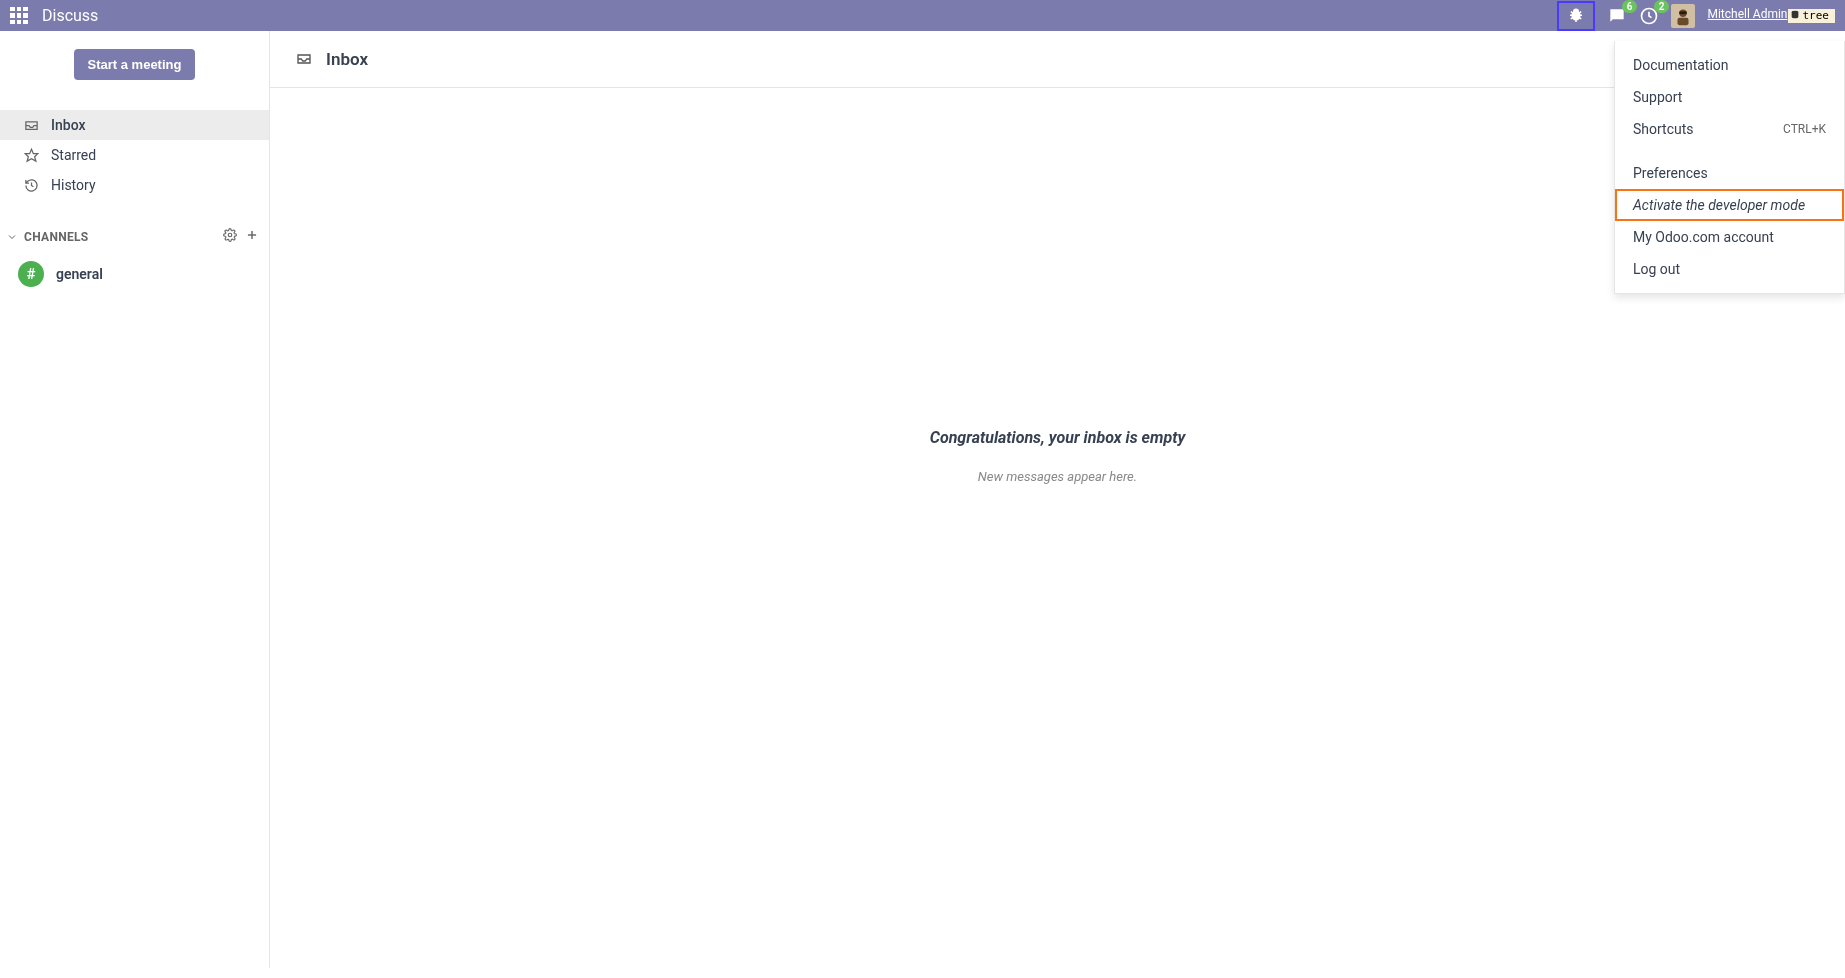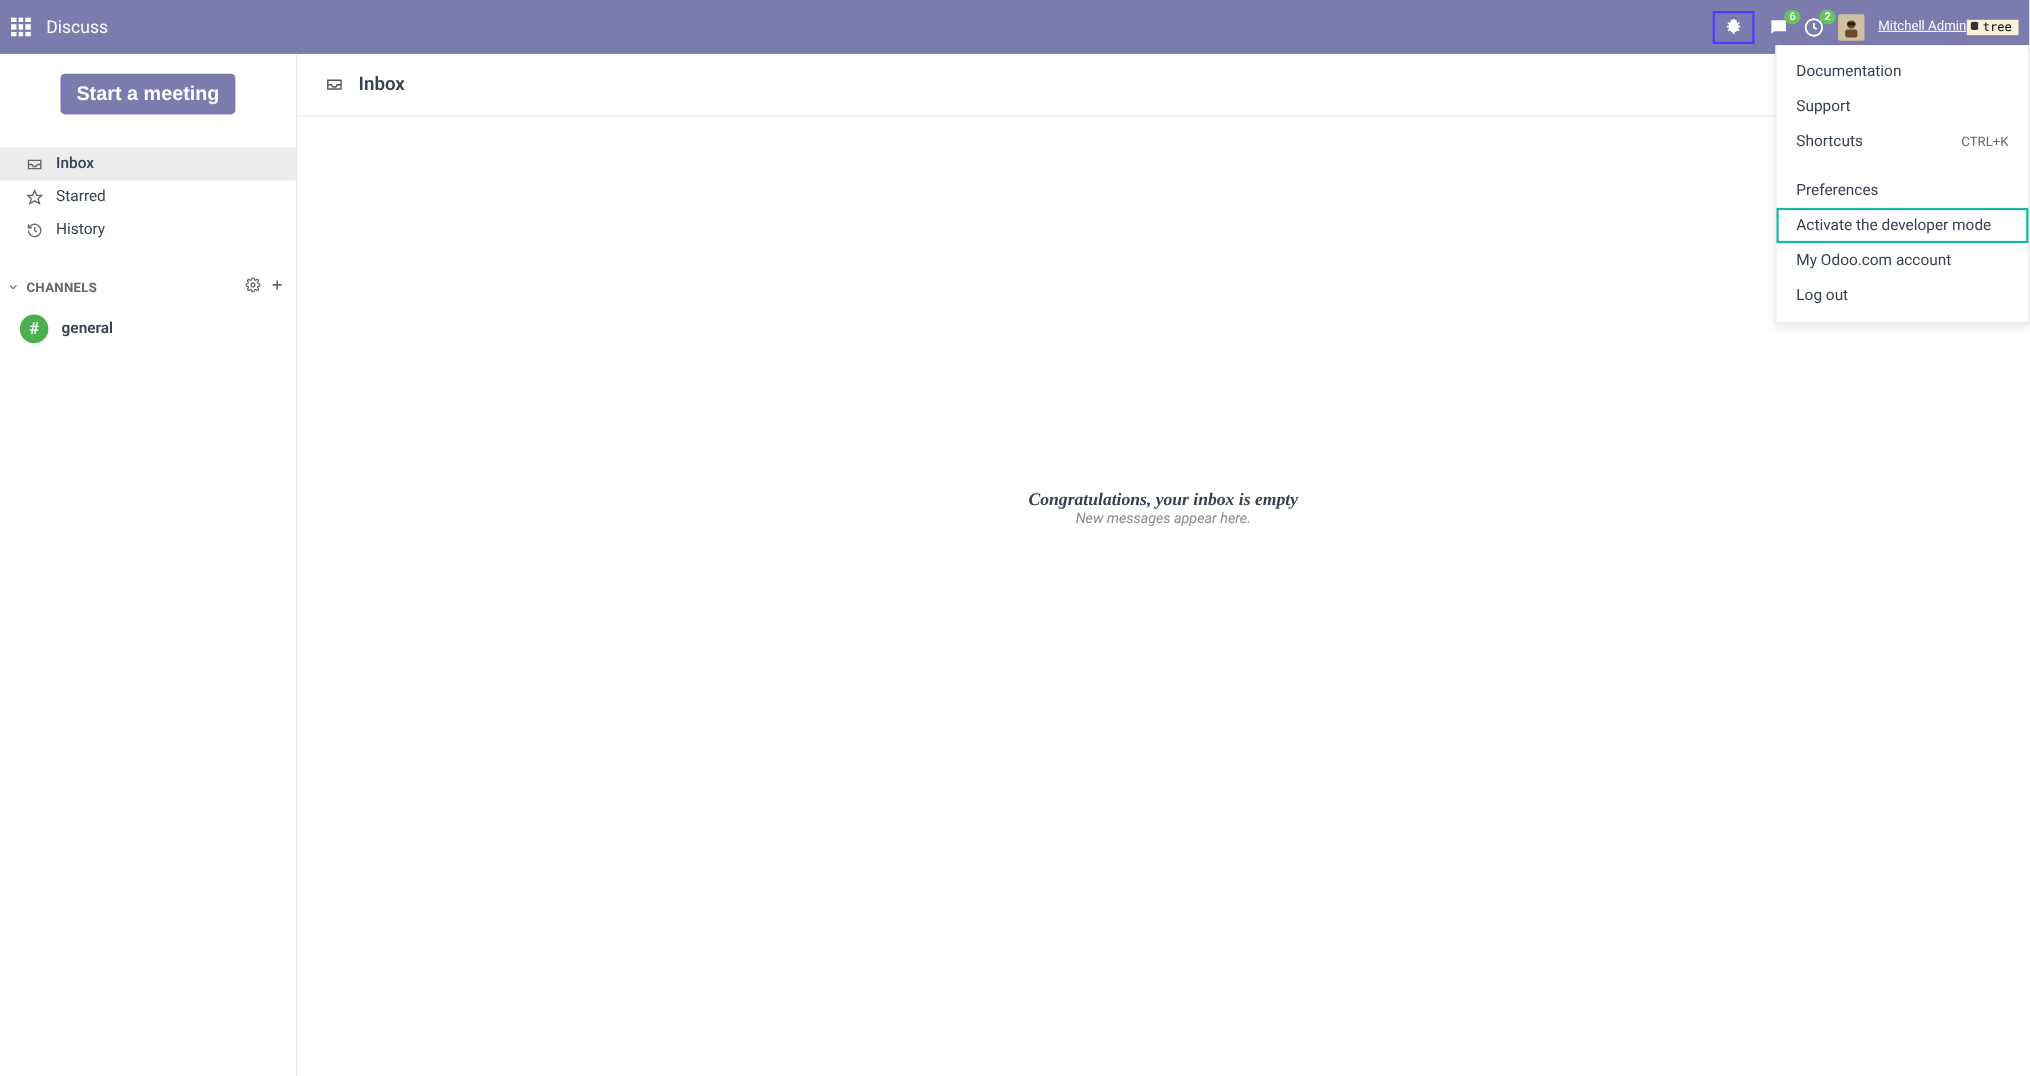--- a/index.html
+++ b/index.html
@@ -1,19 +1,19 @@
 <!DOCTYPE html>
 <html><head>
 <meta charset="utf-8">
 <style>
 * { margin: 0; padding: 0; box-sizing: border-box; }
 body { font-family: -apple-system, BlinkMacSystemFont, "Segoe UI", Roboto, sans-serif; font-size: 13px; color: #374151; background: #fff; width: 1845px; height: 978px; overflow: hidden; }
 
 
-.topbar { height: 49px; background: #7c7bad; display: flex; align-items: center; padding: 0 10px; color: #fff; }
+.topbar { height: 31px; background: #7c7bad; display: flex; align-items: center; padding: 0 10px; color: #fff; }
 .apps-icon { width: 18px; height: 18px; display: grid; grid-template-columns: repeat(3,1fr); grid-template-rows: repeat(3,1fr); gap: 2px; margin-right: 14px; cursor: pointer; }
 .apps-icon div { background: #fff; }
 .topbar-title { font-size: 16px; font-weight: 400; }
 .topbar-spacer { flex: 1; }
 .topbar-right { display: flex; align-items: center; gap: 12px; }
 
 .debug-highlight { border: 2px solid #4a3aff; padding: 2px 8px; display:flex; align-items:center; height: 30px; }
 .bug-icon { width: 18px; height: 18px; color:#fff; }
 
 .chat-icon-wrap { position: relative; display:flex; align-items:center; cursor:pointer; }
@@ -30,28 +30,28 @@
 .user-block { display:flex; flex-direction:row; align-items:flex-start; line-height: 1.1; }
 .user-name { font-size: 12px; color:#fff; text-decoration: underline; cursor:pointer; }
 .db-badge { background: #f8f0d8; color: #000; font-family: monospace; font-size: 11px; padding: 1px 6px 1px 2px; margin-top: 1px; display:flex; gap:3px; }
 .db-badge-icon { width: 10px; height: 10px; }
 
 
 .dropdown { position: absolute; top: 41px; right: 0; width: 231px; background: #fff; border: 1px solid #e5e5e5; border-top: none; box-shadow: 0 4px 8px rgba(0,0,0,0.1); z-index: 100; padding: 8px 0; }
 .dropdown-item { padding: 8px 18px; font-size: 14px; color: #374151; cursor:pointer; display:flex; justify-content: space-between; align-items:center; }
 .dropdown-divider { height: 12px; }
 .dropdown-shortcut { font-size: 12px; color: #666; }
-.dropdown-item-highlighted { border: 2px solid #14b8a6; padding: 6px 16px; }
+.dropdown-item-highlighted { border: 2px solid #f97316; padding: 6px 16px; font-style: italic; }
 
 
 .main { display:flex; height: calc(100% - 41px); }
 
 .sidebar { width: 270px; border-right: 1px solid #e5e5e5; display:flex; flex-direction:column; padding-top: 18px; }
 .start-meeting-wrap { display:flex; justify-content:center; margin-bottom: 30px; }
-.start-meeting { background: #7c7bad; color:#fff; border:none; padding: 8px 14px; border-radius: 4px; font-size: 18px; font-weight: 600; cursor:pointer; }
+.start-meeting { background: #7c7bad; color:#fff; border:none; padding: 8px 14px; border-radius: 4px; font-size: 13px; font-weight: 600; cursor:pointer; }
 
 .nav-item { display:flex; align-items:center; gap: 12px; padding: 7px 24px; font-size: 14px; color: #374151; cursor:pointer; }
 .nav-item.active { background: #ececec; font-weight: 500; }
 .nav-icon { width: 15px; height: 15px; color: #666; }
 
 .section-header { display:flex; align-items:center; justify-content: space-between; padding: 10px 10px 10px 6px; margin-top: 18px; }
 .section-header-left { display:flex; align-items:center; gap: 6px; cursor:pointer; }
 .section-title { font-size: 12px; font-weight: 700; color: #666; letter-spacing: 0.3px; }
 .section-actions { display:flex; align-items:center; gap: 8px; color: #666; }
 .section-actions .icon-btn { cursor:pointer; }
@@ -60,21 +60,21 @@
 .channel-item { display:flex; align-items:center; gap: 12px; padding: 6px 18px; font-size: 14px; font-weight: 600; cursor:pointer; }
 .channel-badge { width: 26px; height: 26px; border-radius: 50%; background: #4caf50; color:#fff; display:flex; align-items:center; justify-content:center; font-size: 15px; font-weight: 600; }
 
 
 .content { flex: 1; display:flex; flex-direction:column; }
 .content-header { display:flex; align-items:center; gap: 14px; padding: 18px 26px; border-bottom: 1px solid #e5e5e5; }
 .content-header-icon { width: 16px; height: 16px; color:#555; }
 .content-title { font-size: 17px; font-weight: 600; color: #374151; }
 
 .empty-state { flex:1; display:flex; flex-direction:column; align-items:center; justify-content:flex-start; padding-top: 340px; }
-.empty-title { font-size: 16px; font-weight: 700; font-style: italic; color: #374151; margin-bottom: 0; font-family: Liberation Serif, serif; }
+.empty-title { font-size: 16px; font-weight: 700; font-style: italic; color: #374151; margin-bottom: 22px; }
 .empty-sub { font-size: 13px; color: #888; font-style: italic; }
 
 .icon-btn svg { width: 14px; height: 14px; }
 </style>
 </head>
 <body>
 
 <div class="topbar">
   <div class="apps-icon">
     <div></div>

